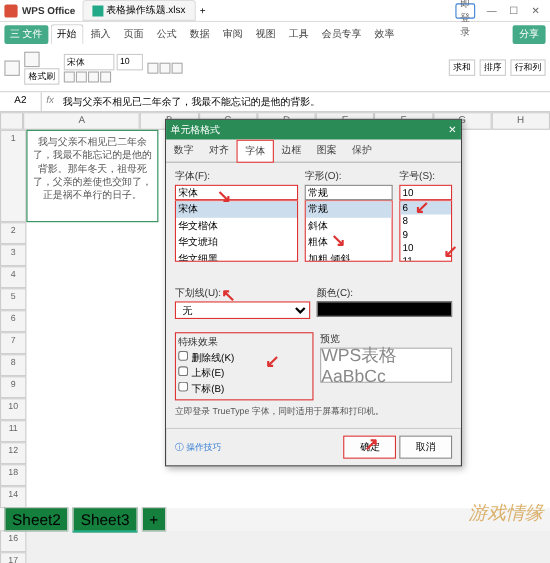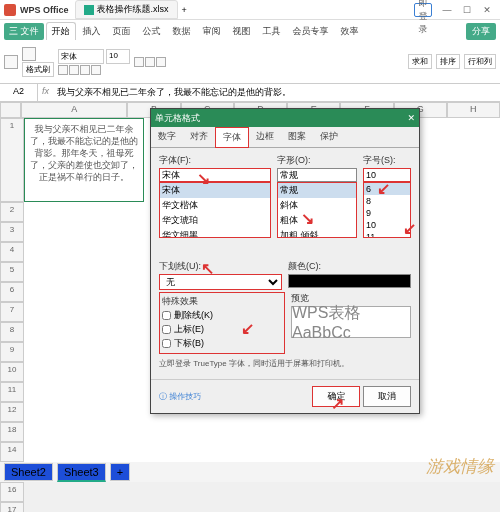--- a/index.html
+++ b/index.html
@@ -31,40 +31,40 @@
 .colhdr{display:flex;height:16px;background:#f4f4f4}
 .corner{width:24px;border:1px solid #ccc}
 .ch{width:60px;border:1px solid #ccc;text-align:center;color:#666;padding:1px}
 .rows{display:flex}
 .rowhdr{width:24px}
 .rh{height:20px;border:1px solid #ccc;background:#f4f4f4;text-align:center;color:#666;font-size:8px;padding:2px}
 .rh.tall{height:84px}
 .cells{position:relative}
 .cellA1{position:absolute;left:0;top:0;width:120px;height:84px;border:1.5px solid #2a8b57;padding:4px;font-size:9px;line-height:12px;color:#555;text-align:center}
 .tabs{position:absolute;bottom:0;left:0;right:0;height:20px;background:#f4f4f4;display:flex;align-items:center;padding:0 4px;gap:4px}
-.tabs span{padding:2px 6px;background:#1d4ed8;border:1px solid #ccc;font-size:11px}
+.tabs span{padding:2px 6px;background:#15803d;border:1px solid #ccc;font-size:14px}
 .tabs .act{border-bottom:2px solid #2a8}
 .watermark{position:absolute;right:6px;bottom:4px;color:#d4a04a;font-size:17px;font-style:italic;opacity:.8}
 
 .dlg{position:absolute;left:150px;top:108px;width:270px;background:#efefef;border:1px solid #444;box-shadow:2px 2px 6px rgba(0,0,0,.3)}
 .dlg-title{height:18px;background:#2a8b57;color:#fff;display:flex;align-items:center;padding:0 4px;font-size:9px}
 .dlg-title .x{margin-left:auto;cursor:pointer}
 .dlg-tabs{display:flex;background:#efefef;border-bottom:1px solid #aaa}
 .dlg-tabs span{padding:3px 7px;font-size:9px;color:#444}
 .dlg-tabs .act{background:#fff;border:1px solid #aaa;border-bottom:1px solid #fff;margin-bottom:-1px}
 .dlg-body{padding:6px 8px;background:#efefef;font-size:9px}
 .dlg-row{display:flex;gap:6px;margin-bottom:2px}
 .dlg-col{flex:1}
 .lbl{color:#333;margin-bottom:1px}
 .inp{width:100%;border:1px solid #888;padding:1px 2px;background:#fff;font-size:9px}
 .lst{width:100%;height:56px;border:1px solid #888;background:#fff;overflow:hidden;font-size:9px}
 .lst div{padding:1px 2px}
 .lst .sel{background:#cde}
 .redbox{border:1.5px solid #d33!important}
-.chk{display:flex;align-items:center;gap:3px;margin:1px 0}
+.chk{display:flex;gap:3px;margin:1px 0}
 .chk input{width:9px;height:9px}
 .preview{border:1px solid #aaa;background:#fff;height:32px;display:flex;align-items:center;justify-content:center;color:#888;font-size:16px}
 .tip{font-size:8px;color:#555;margin:4px 0}
 .dlg-foot{display:flex;justify-content:space-between;align-items:center;padding:6px 8px;border-top:1px solid #ccc}
 .link{color:#3a7fd4;font-size:8px}
 .btn{padding:3px 14px;border:1px solid #888;background:#fdfdfd;font-size:9px}
 .arrow{position:absolute;color:#d33;font-size:16px;font-weight:bold;pointer-events:none}
 </style>
 </head>
 <body>
@@ -239,21 +239,21 @@
     <div class="dlg-row" style="margin-top:22px">
       <div class="dlg-col">
         <div class="lbl">下划线(U):</div>
         <select class="inp redbox"><option>无</option></select>
       </div>
       <div class="dlg-col">
         <div class="lbl">颜色(C):</div>
         <div class="inp" style="background:#000;height:14px"></div>
       </div>
     </div>
-    <div class="dlg-row" style="margin-top:2px">
+    <div class="dlg-row" style="margin-top:12px">
       <div class="dlg-col redbox" style="padding:2px">
         <div class="lbl">特殊效果</div>
         <label class="chk">
             <input type="checkbox" style="">
             <span>删除线(K)</span>
           </label>
         <label class="chk">
             <input type="checkbox" style="">
             <span>上标(E)</span>
           </label>

